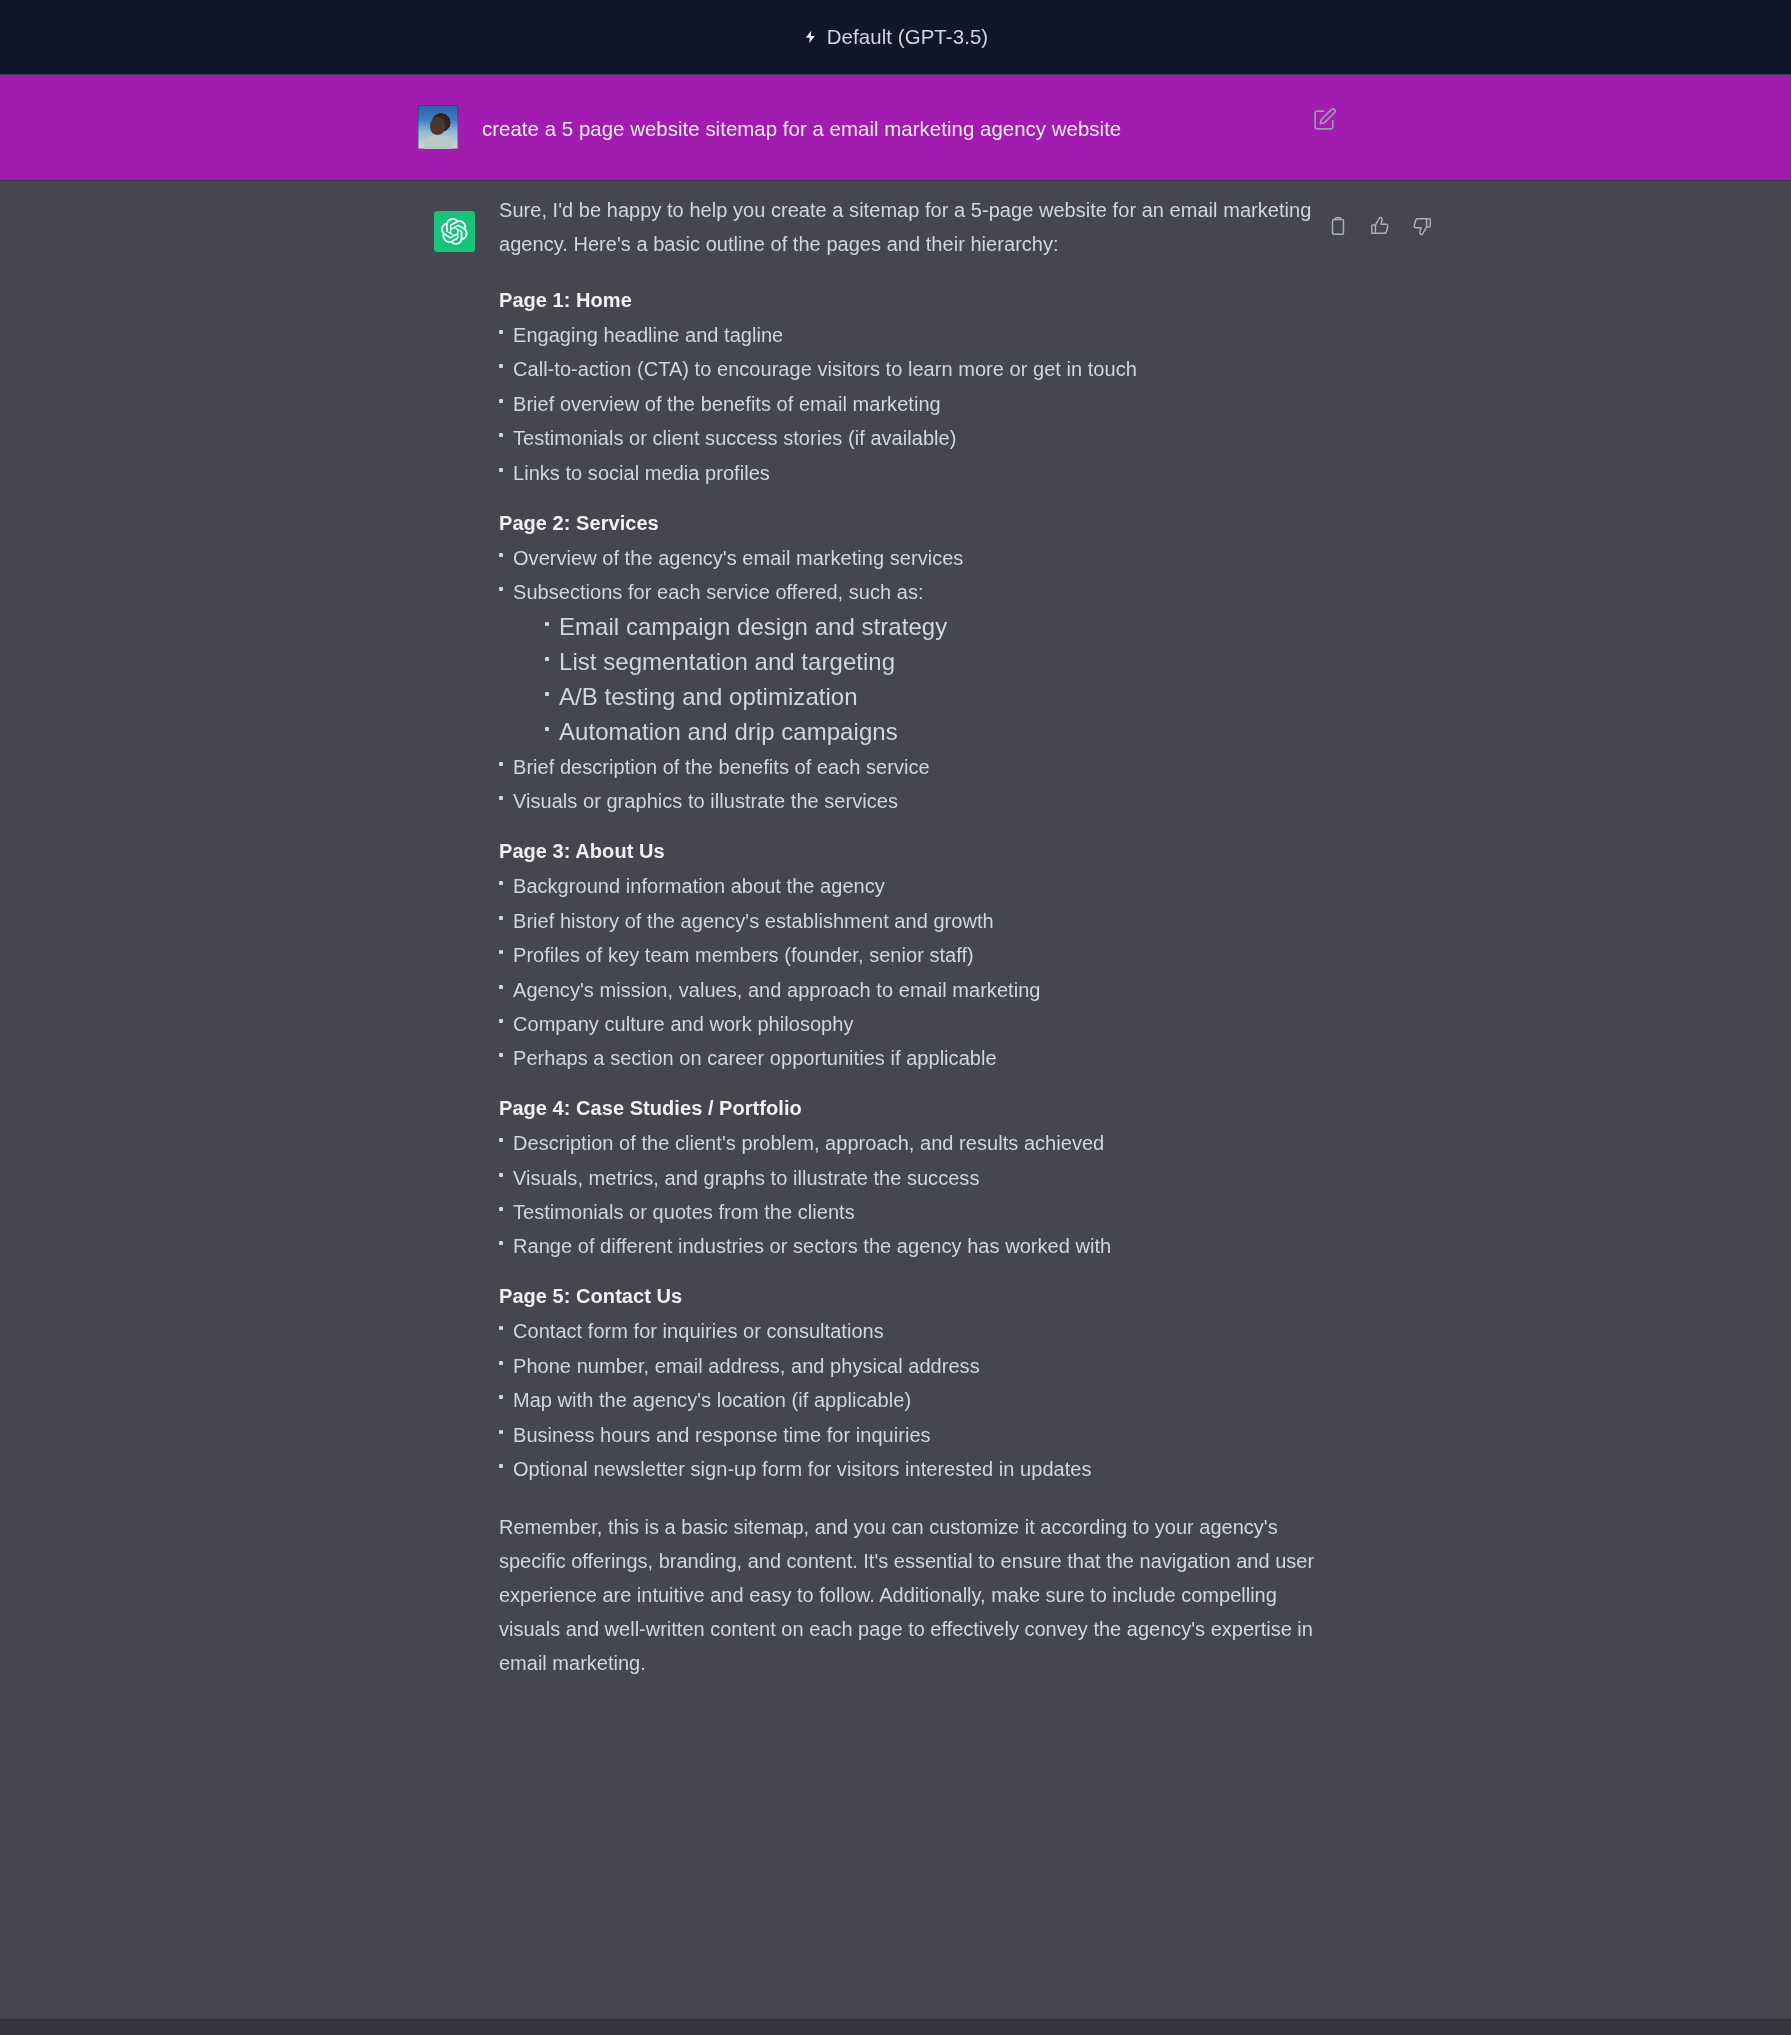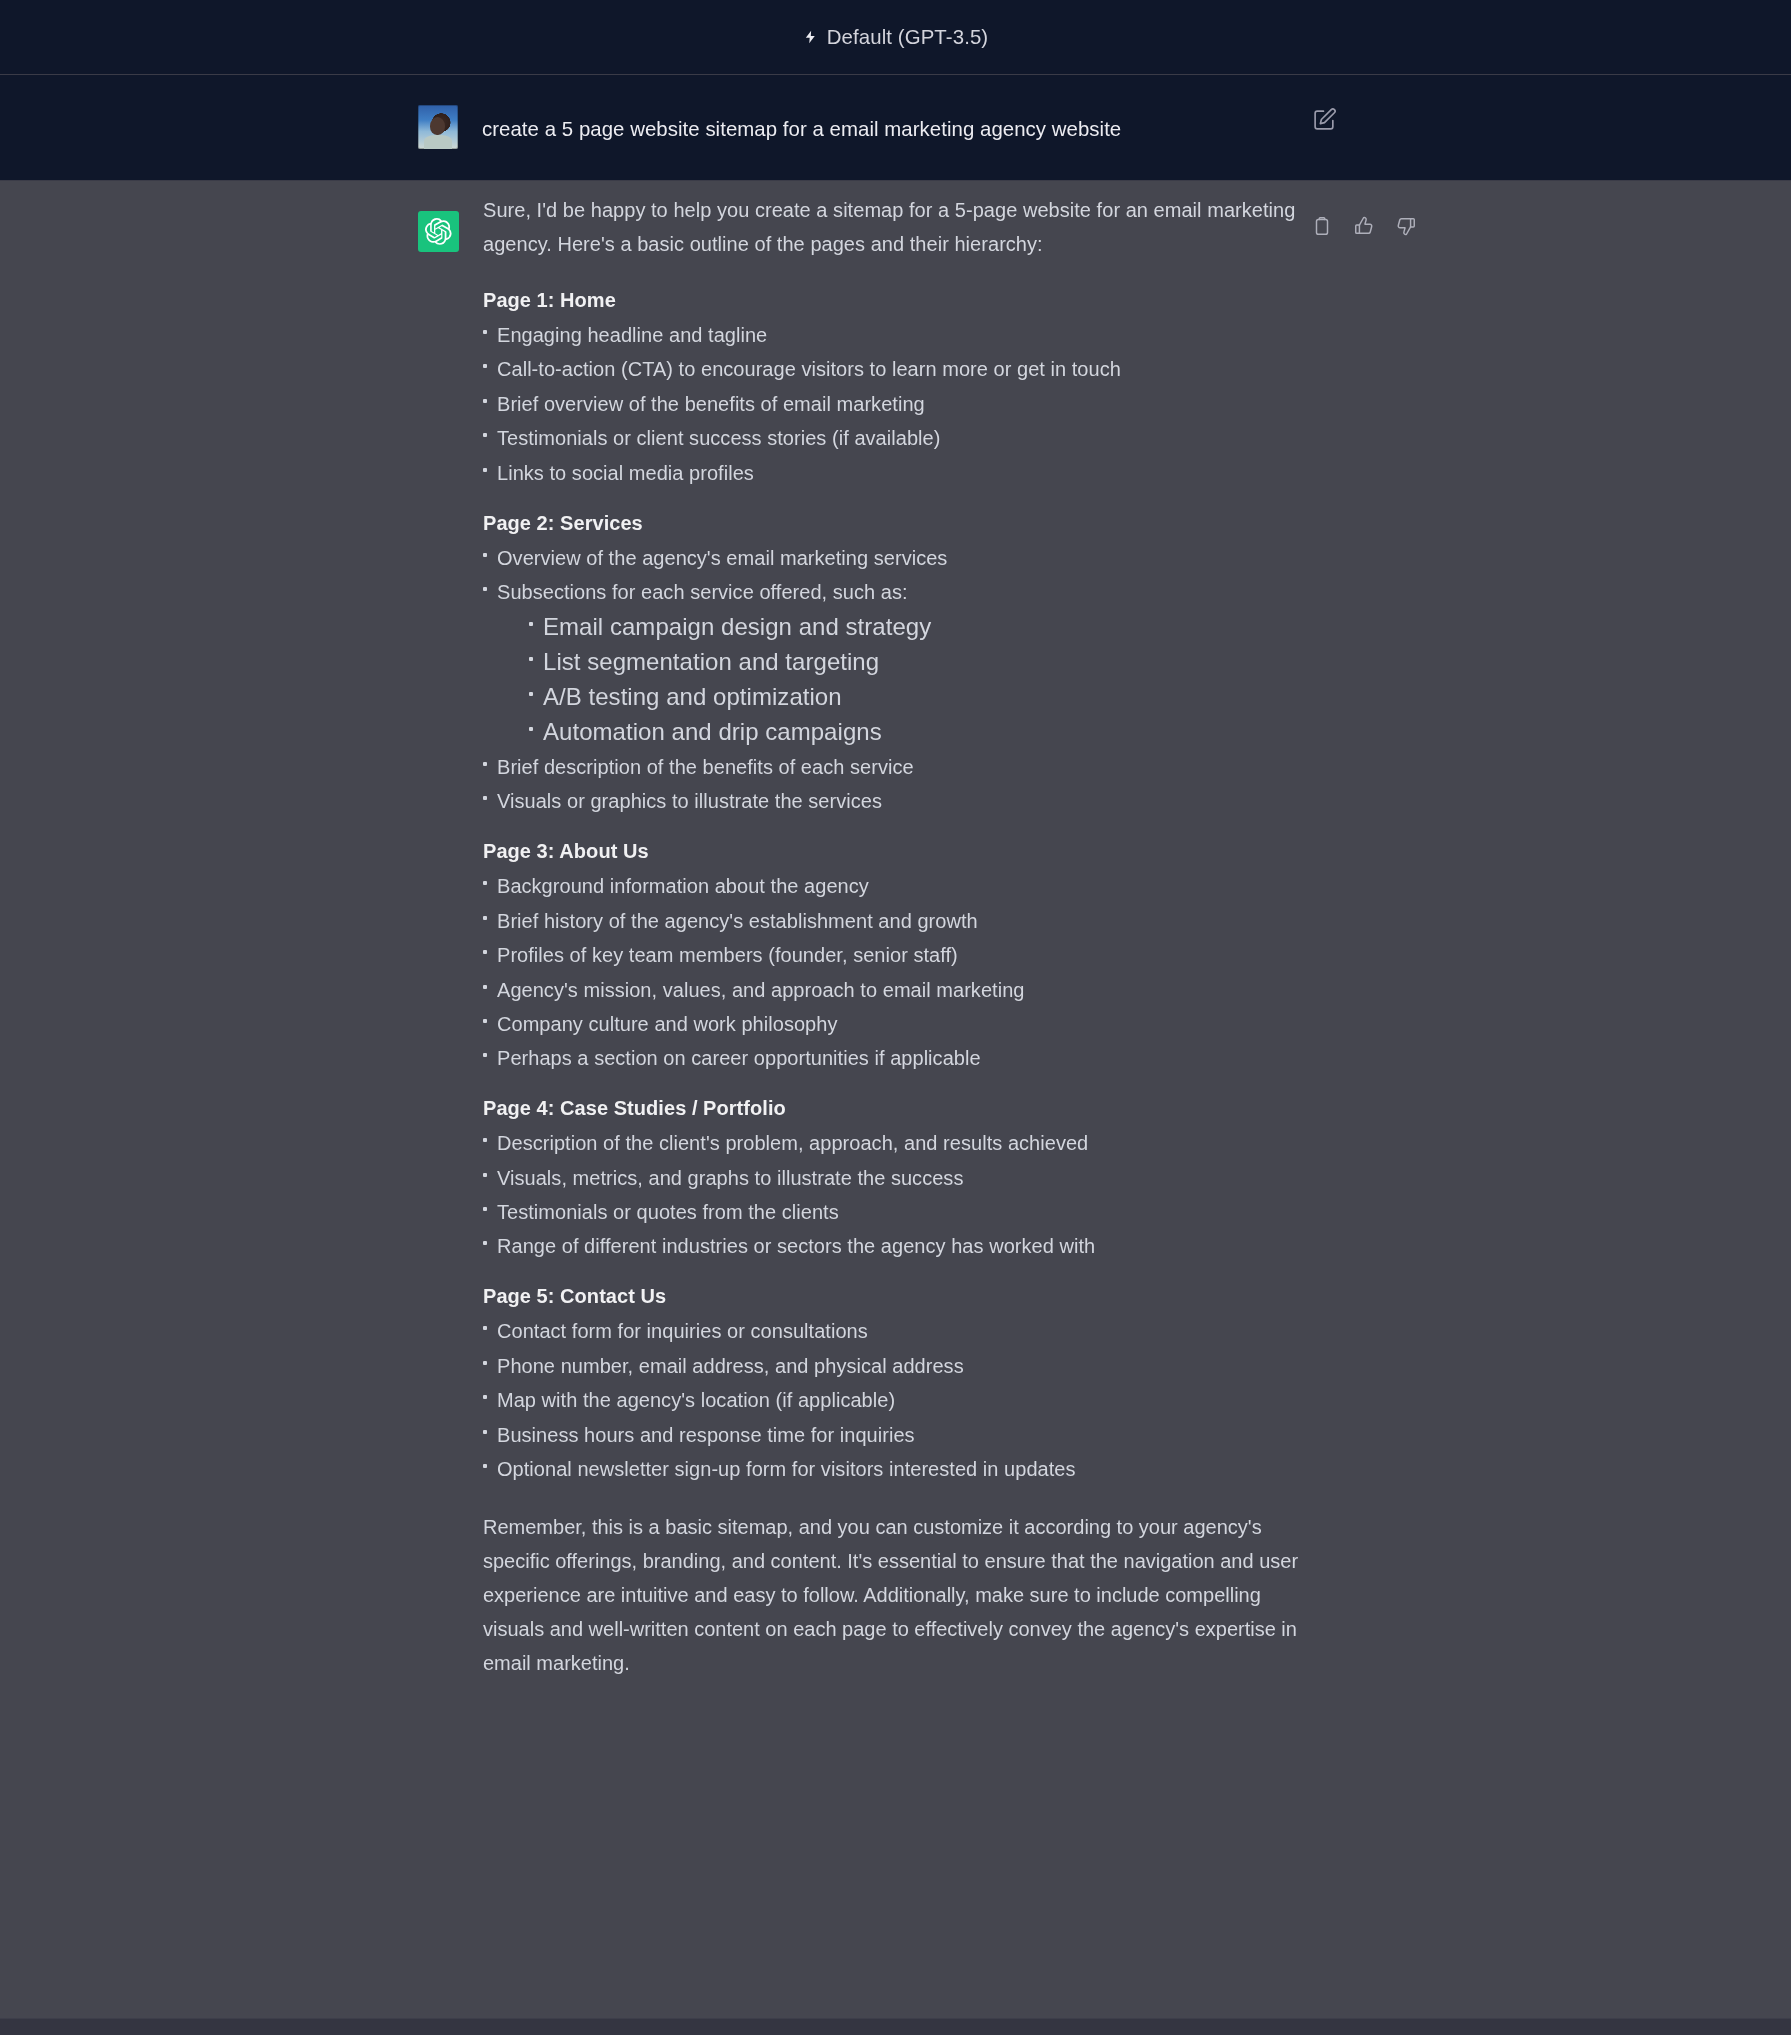--- a/index.html
+++ b/index.html
@@ -52,21 +52,21 @@
     font-size: 21px;
   }
   .bolt-icon svg { display:block; }
 
   
   .user-row {
     position: absolute;
     left: 0; top: 75px;
     width: 1791px;
     height: 106px;
-    background: #0f172a;
+    background: #a21caf;
     border-bottom: 1px solid #3b3c48;
     box-sizing: border-box;
   }
   .user-inner {
     position: relative;
     width: 1791px;
     height: 100%;
   }
   .user-avatar {
     position: absolute;
@@ -111,21 +111,21 @@
     left: 1312px;
     top: 107px;
     width: 26px;
     height: 26px;
     color: #9a9bab;
   }
 
   
   .assistant-row {
     position: absolute;
-    left: 0; top: 181px;
+    left: 16px; top: 181px;
     width: 1720px;
     height: 1837px;
     background: #45464f;
     box-sizing: border-box;
   }
   .gpt-avatar {
     position: absolute;
     left: 418px;
     top: 30px;
     width: 41px;

